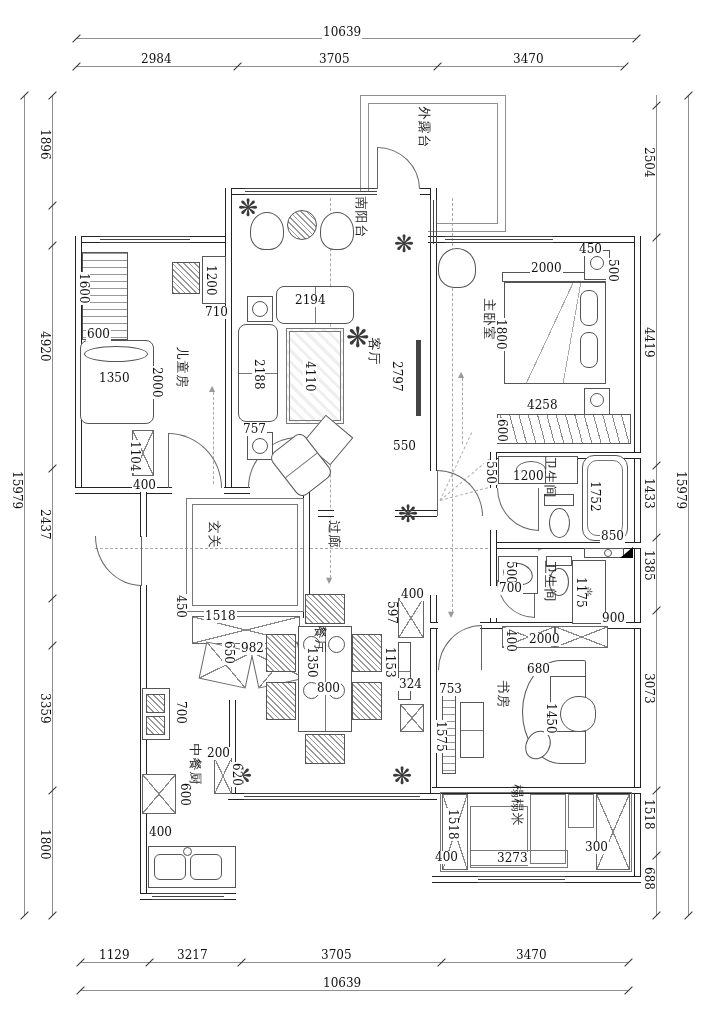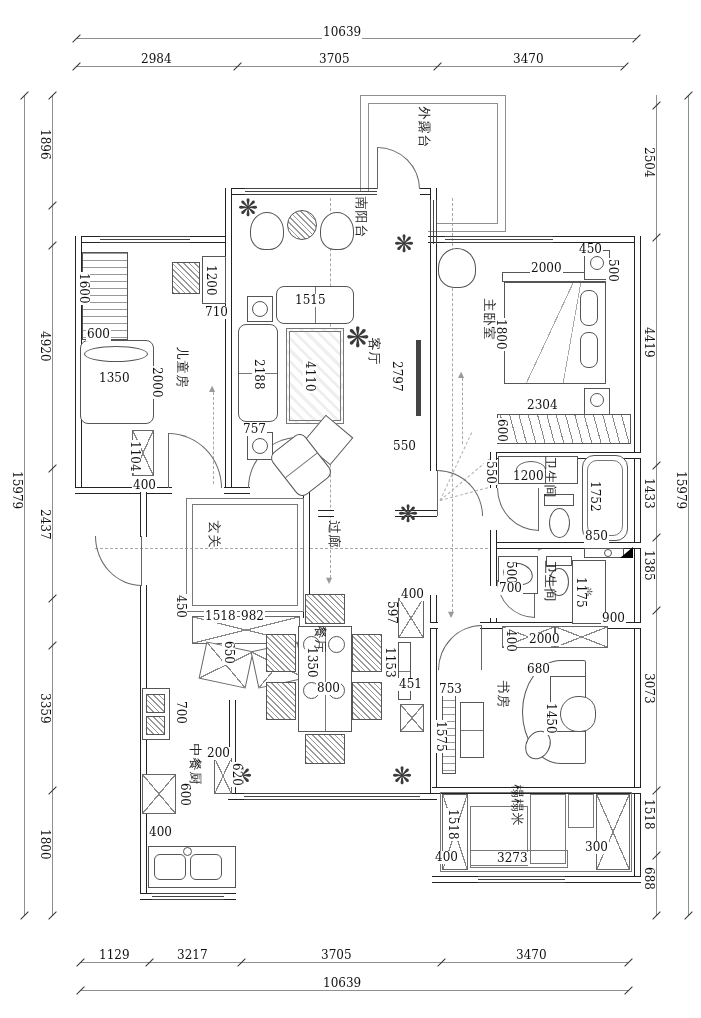--- a/index.html
+++ b/index.html
@@ -304,50 +304,50 @@
   <span class="dim vdim" style="left:674px;top:470px;">15979</span>
 
   <span class="dim vdim" style="left:77px;top:272px;">1600</span>
   <span class="dim" style="left:86px;top:328px;">600</span>
   <span class="dim vdim" style="left:204px;top:264px;">1200</span>
   <span class="dim" style="left:204px;top:306px;">710</span>
   <span class="dim" style="left:98px;top:372px;">1350</span>
   <span class="dim vdim" style="left:150px;top:366px;">2000</span>
   <span class="dim vdim" style="left:128px;top:440px;">1104</span>
   <span class="dim" style="left:132px;top:479px;">400</span>
-  <span class="dim" style="left:294px;top:294px;">1515</span>
+  <span class="dim" style="left:294px;top:294px;">2194</span>
   <span class="dim vdim" style="left:252px;top:358px;">2188</span>
   <span class="dim vdim" style="left:303px;top:360px;">4110</span>
   <span class="dim" style="left:242px;top:423px;">757</span>
   <span class="dim vdim" style="left:390px;top:360px;">2797</span>
   <span class="dim" style="left:392px;top:440px;">550</span>
   <span class="dim" style="left:578px;top:243px;">450</span>
   <span class="dim vdim" style="left:606px;top:258px;">500</span>
   <span class="dim" style="left:530px;top:262px;">2000</span>
   <span class="dim vdim" style="left:494px;top:318px;">1800</span>
-  <span class="dim" style="left:526px;top:399px;">2304</span>
+  <span class="dim" style="left:526px;top:399px;">4258</span>
   <span class="dim vdim" style="left:495px;top:418px;">600</span>
   <span class="dim vdim" style="left:484px;top:460px;">550</span>
   <span class="dim" style="left:512px;top:470px;">1200</span>
   <span class="dim vdim" style="left:588px;top:480px;">1752</span>
-  <span class="dim" style="left:584px;top:530px;">850</span>
+  <span class="dim" style="left:600px;top:530px;">850</span>
   <span class="dim vdim" style="left:504px;top:560px;">500</span>
   <span class="dim" style="left:498px;top:582px;">700</span>
   <span class="dim vdim" style="left:574px;top:576px;">1175</span>
   <span class="dim" style="left:601px;top:612px;">900</span>
   <span class="dim vdim" style="left:174px;top:594px;">450</span>
   <span class="dim" style="left:204px;top:610px;">1518</span>
   <span class="dim vdim" style="left:222px;top:640px;">650</span>
-  <span class="dim" style="left:240px;top:610px;">982</span>
+  <span class="dim" style="left:240px;top:642px;">982</span>
   <span class="dim vdim" style="left:305px;top:646px;">1350</span>
   <span class="dim" style="left:316px;top:682px;">800</span>
   <span class="dim" style="left:400px;top:588px;">400</span>
   <span class="dim vdim" style="left:385px;top:600px;">597</span>
   <span class="dim vdim" style="left:383px;top:646px;">1153</span>
-  <span class="dim" style="left:398px;top:678px;">451</span>
+  <span class="dim" style="left:398px;top:678px;">324</span>
   <span class="dim vdim" style="left:174px;top:700px;">700</span>
   <span class="dim" style="left:206px;top:747px;">200</span>
   <span class="dim vdim" style="left:230px;top:762px;">620</span>
   <span class="dim vdim" style="left:178px;top:782px;">600</span>
   <span class="dim" style="left:148px;top:826px;">400</span>
   <span class="dim vdim" style="left:504px;top:628px;">400</span>
   <span class="dim" style="left:528px;top:633px;">2000</span>
   <span class="dim" style="left:526px;top:663px;text-align:right;">680</span>
   <span class="dim vdim" style="left:544px;top:702px;">1450</span>
   <span class="dim" style="left:438px;top:683px;">753</span>

